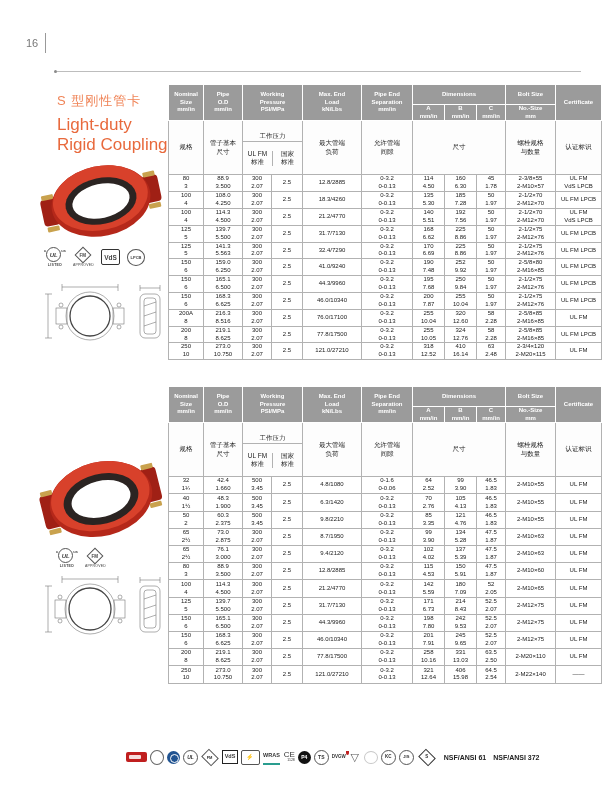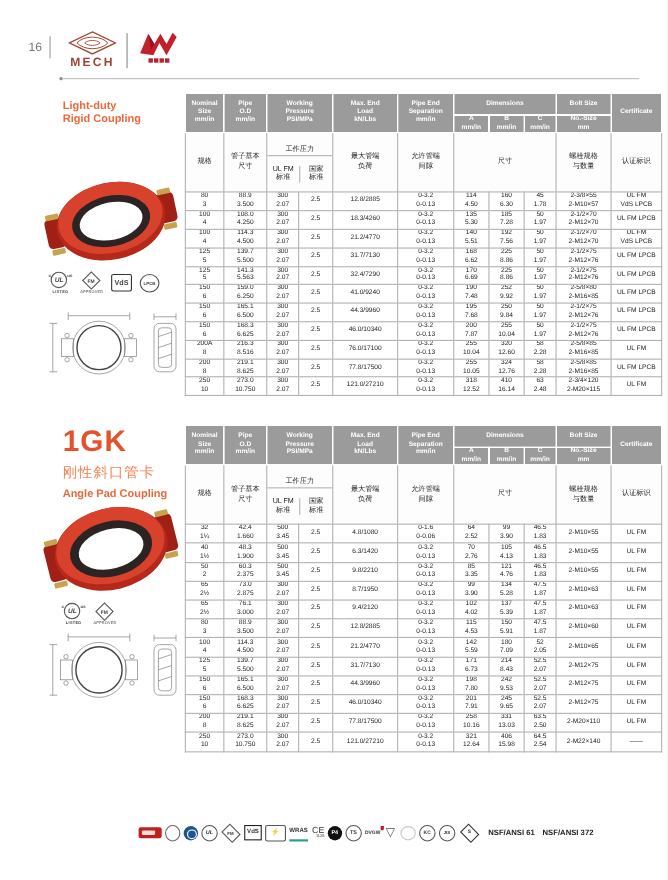--- a/index.html
+++ b/index.html
@@ -20,21 +20,21 @@
   .mv-block { display:flex; flex-direction:column; align-items:center; }
   .mv-cnstrip { margin-top:1px; display:flex; gap:1px; }
   .mv-cnstrip i { display:block; width:4px; height:4px; background:#b52330; }
   .head-rule { position:absolute; left:57px; top:71px; width:524px; height:1px; background:#bdbdbd; }
   .head-rule-dot { position:absolute; left:54px; top:70px; width:3px; height:3px; background:#8a8a8a; border-radius:50%; }
 
   
   .sec-left { position:absolute; width:112px; }
   .sec-code { font-size:27px; font-weight:bold; color:#e5512d; letter-spacing:1px; line-height:1; }
   .sec-cn   { font-size:13px; color:#f08457; margin-top:6px; letter-spacing:1px; }
-  .sec-en   { font-size:10px; font-weight:bold; color:#e8693c; margin-top:5px; line-height:1.2; }
+  .sec-en   { font-size:17px; font-weight:normal; color:#e8693c; margin-top:5px; line-height:1.2; }
 
   
   .photo { position:absolute; }
 
   
   .badge-row { position:absolute; display:flex; align-items:center; gap:7px; }
   .mk { position:relative; display:inline-flex; flex-direction:column; align-items:center; color:#444; }
   .mk-ul-wrap { display:flex; align-items:flex-start; }
   .mk-ul-circle { width:13px; height:13px; border:1px solid #555; border-radius:50%;
                   display:flex; align-items:center; justify-content:center;
@@ -115,47 +115,25 @@
   .nsf-text { font-size:7px; font-weight:bold; color:#222; margin-left:4px; white-space:nowrap; }
 </style>
 </head>
 <body>
 
 <div class="page">
 
   <div class="page-num">16</div>
   <div class="page-num-bar"></div>
 
-  <div class="brand">
-    <div class="mech-block">
-      <svg width="44" height="22" viewBox="0 0 44 22">
-        <path d="M22 1 L43 11 L22 21 L1 11 Z" fill="none" stroke="#a34a38" stroke-width="1.2"></path>
-        <path d="M8 11 C14 4 30 4 36 11 C30 18 14 18 8 11 Z" fill="none" stroke="#a34a38" stroke-width="0.9"></path>
-        <path d="M15 11 C18 8 26 8 29 11 C26 14 18 14 15 11 Z" fill="none" stroke="#a34a38" stroke-width="0.8"></path>
-      </svg>
-      <div class="mech-text">MECH</div>
-    </div>
-    <div class="brand-divider"></div>
-    <div class="mv-block">
-      <svg width="38" height="24" viewBox="0 0 40 26">
-        <path d="M2 22 L10 3 L16 13 L22 3 L28 13 L34 2 L38 6 L28 24 L21 12 L15 24 Z" fill="#c41f2b"></path>
-        <path d="M10 3 L16 13 L13 19 Z" fill="#8e1520"></path>
-      </svg>
-      <div class="mv-cnstrip">
-          <i></i>
-          <i></i>
-          <i></i>
-          <i></i>
-        </div>
-    </div>
-  </div>
   <div class="head-rule-dot"></div>
   <div class="head-rule"></div>
 
   <div class="sec-left" style="left:57px; top:86px;">
+    <div class="sec-cn">S 型刚性管卡</div>
     <div class="sec-en pre">Light-duty
 Rigid Coupling</div>
   </div>
 
   <svg class="photo" style="left:38px; top:160px;" width="126" height="82" viewBox="0 0 126 82">
     <g transform="rotate(-12 63 41)">
       <rect x="3" y="28" width="16" height="27" rx="4" fill="#a02015"></rect>
       <rect x="5" y="24" width="12" height="5" rx="1" fill="#c9a24e"></rect>
       <rect x="5" y="56" width="12" height="5" rx="1" fill="#c9a24e"></rect>
       <rect x="107" y="26" width="16" height="27" rx="4" fill="#a02015"></rect>
@@ -518,25 +496,20 @@
             <td>63
 2.48</td>
             <td>2-3/4×120
 2-M20×115</td>
             <td>UL FM</td>
           </tr>
         </tbody>
     </table>
   </div>
 
-  <div class="sec-left" style="left:57px; top:388px;">
-    <div class="sec-code">1GK</div>
-    <div class="sec-cn">刚性斜口管卡</div>
-    <div class="sec-en pre">Angle Pad Coupling</div>
-  </div>
 
   <svg class="photo" style="left:38px; top:456px;" width="126" height="86" viewBox="0 0 126 86">
     <g transform="rotate(-14 63 43)">
       <rect x="3" y="26" width="16" height="34" rx="4" fill="#a02015"></rect>
       <rect x="5" y="22" width="12" height="5" rx="1" fill="#c9a24e"></rect>
       <rect x="5" y="61" width="12" height="5" rx="1" fill="#c9a24e"></rect>
       <rect x="107" y="24" width="16" height="34" rx="4" fill="#a02015"></rect>
       <rect x="109" y="20" width="12" height="5" rx="1" fill="#c9a24e"></rect>
       <rect x="109" y="59" width="12" height="5" rx="1" fill="#c9a24e"></rect>
       <ellipse cx="63" cy="43" rx="52" ry="37" fill="#b5281a"></ellipse>

